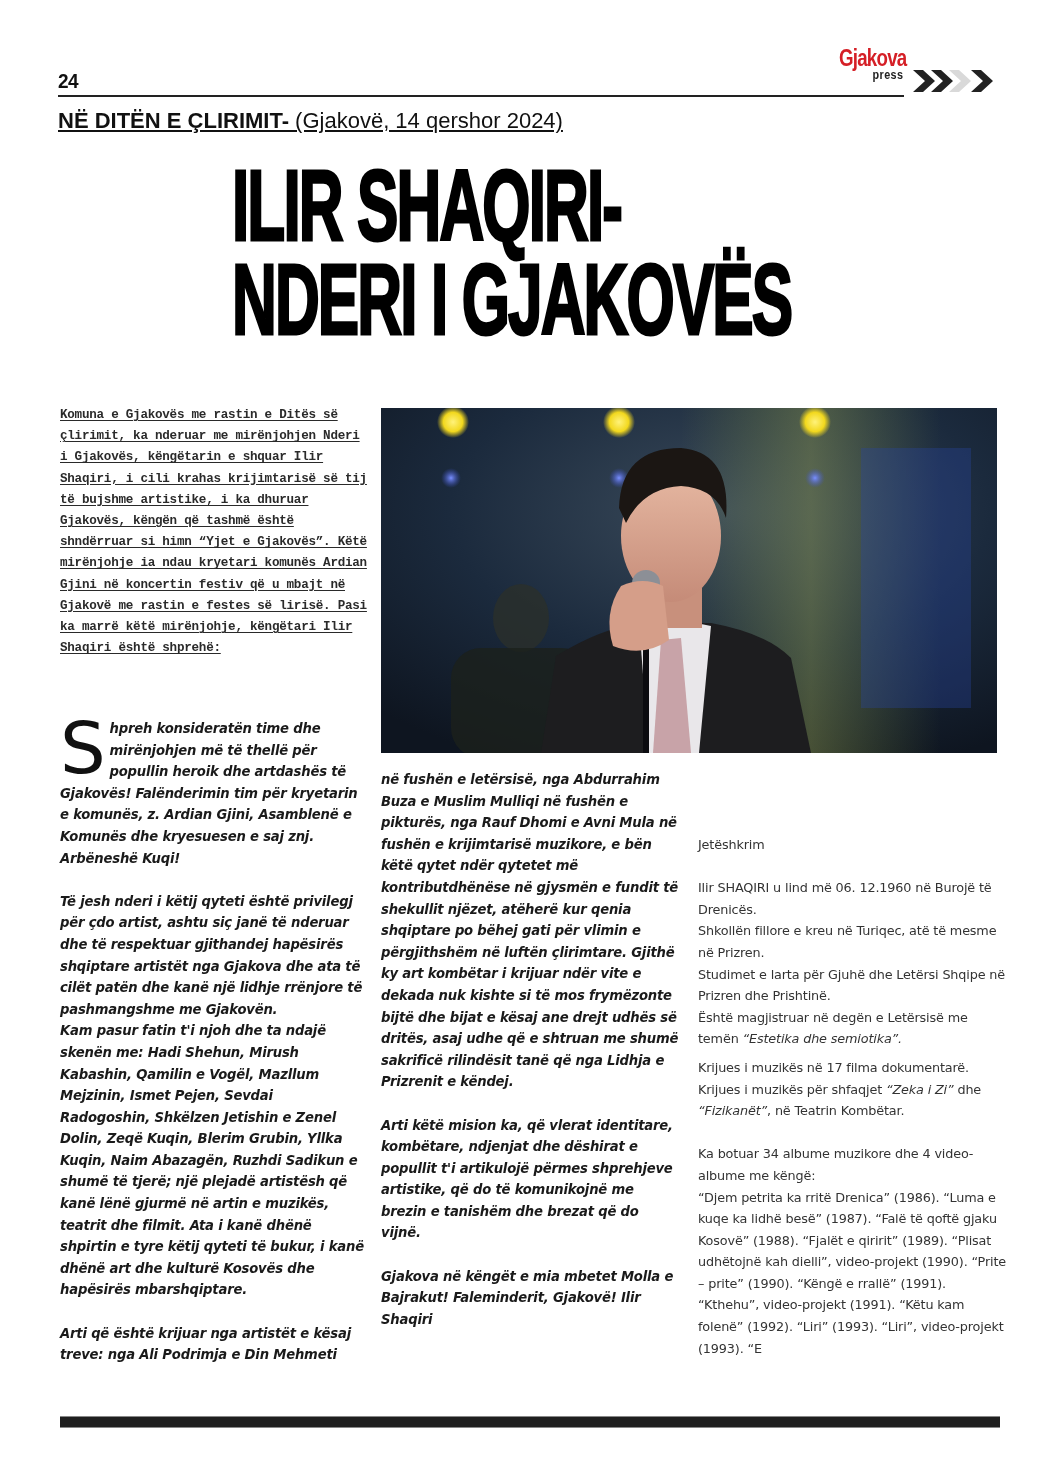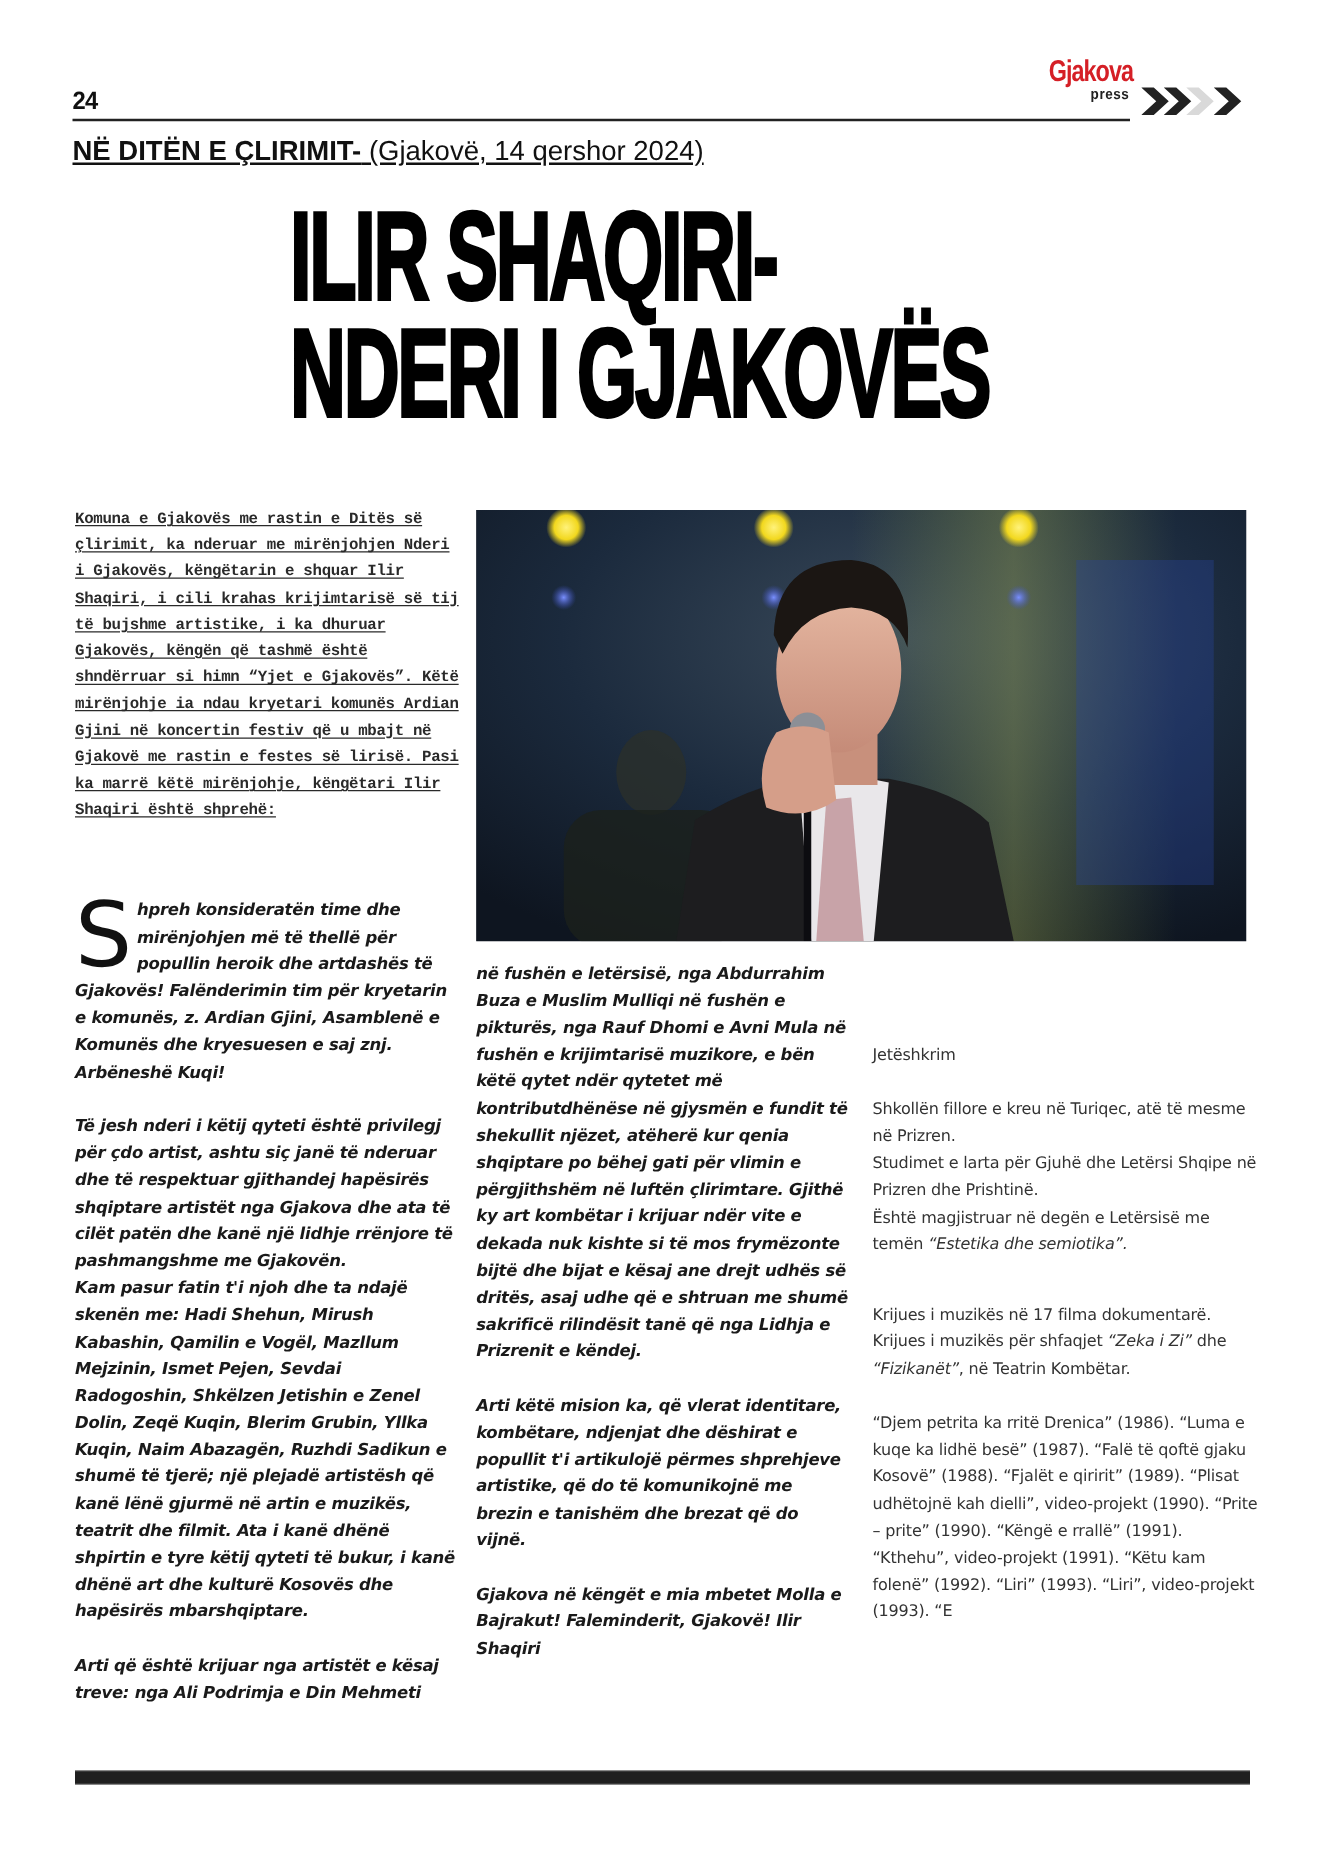--- a/index.html
+++ b/index.html
@@ -189,21 +189,23 @@
 </div>
 
 <div class="abs col col2 col-italic">
   <p><span>në fushën e letërsisë, nga Abdurrahim Buza e Muslim Mulliqi në fushën e pikturës, nga Rauf Dhomi e Avni Mula në fushën e krijimtarisë muzikore, e bën këtë qytet ndër qytetet më kontributdhënëse në gjysmën e fundit të shekullit njëzet, atëherë kur qenia shqiptare po bëhej gati për vlimin e përgjithshëm në luftën çlirimtare. Gjithë ky art kombëtar i krijuar ndër vite e dekada nuk kishte si të mos frymëzonte bijtë dhe bijat e kësaj ane drejt udhës së dritës, asaj udhe që e shtruan me shumë sakrificë rilindësit tanë që nga Lidhja e Prizrenit e këndej.</span></p>
   <p><span>Arti këtë mision ka, që vlerat identitare, kombëtare, ndjenjat dhe dëshirat e popullit t'i artikulojë përmes shprehjeve artistike, që do të komunikojnë me brezin e tanishëm dhe brezat që do vijnë.</span></p>
   <p><span>Gjakova në këngët e mia mbetet Molla e Bajrakut! Faleminderit, Gjakovë! Ilir Shaqiri</span></p>
 </div>
 
 <div class="abs col col3">
   <div class="bio-heading">Jetëshkrim</div>
+  <div>Ilir SHAQIRI u lind më 06. 12.1960 në Burojë të Drenicës.</div>
   <div>Shkollën fillore e kreu në Turiqec, atë të mesme në Prizren.</div>
   <div>Studimet e larta për Gjuhë dhe Letërsi Shqipe në Prizren dhe Prishtinë.</div>
-  <div style="margin-bottom:35px"><span>Është magjistruar në degën e Letërsisë me temën </span><i>“Estetika dhe semiotika”.</i></div>
+  <div style="margin-bottom:7px"><span>Është magjistruar në degën e Letërsisë me temën </span><i>“Estetika dhe semiotika”.</i></div>
   <div>Krijues i muzikës në 17 filma dokumentarë.</div>
   <div style="margin-bottom:21.6px"><span>Krijues i muzikës për shfaqjet </span><i>“Zeka i Zi”</i><span> dhe </span><i>“Fizikanët”</i><span>, në Teatrin Kombëtar.</span></div>
+  <div>Ka botuar 34 albume muzikore dhe 4 video-albume me këngë:</div>
   <div>“Djem petrita ka rritë Drenica” (1986). “Luma e kuqe ka lidhë besë” (1987). “Falë të qoftë gjaku Kosovë” (1988). “Fjalët e qiririt” (1989). “Plisat udhëtojnë kah dielli”, video-projekt (1990). “Prite – prite” (1990). “Këngë e rrallë” (1991). “Kthehu”, video-projekt (1991). “Këtu kam folenë” (1992). “Liri” (1993). “Liri”, video-projekt (1993). “E</div>
 </div>
 
 <div class="abs footer-bar"></div>
 
 </body></html>

